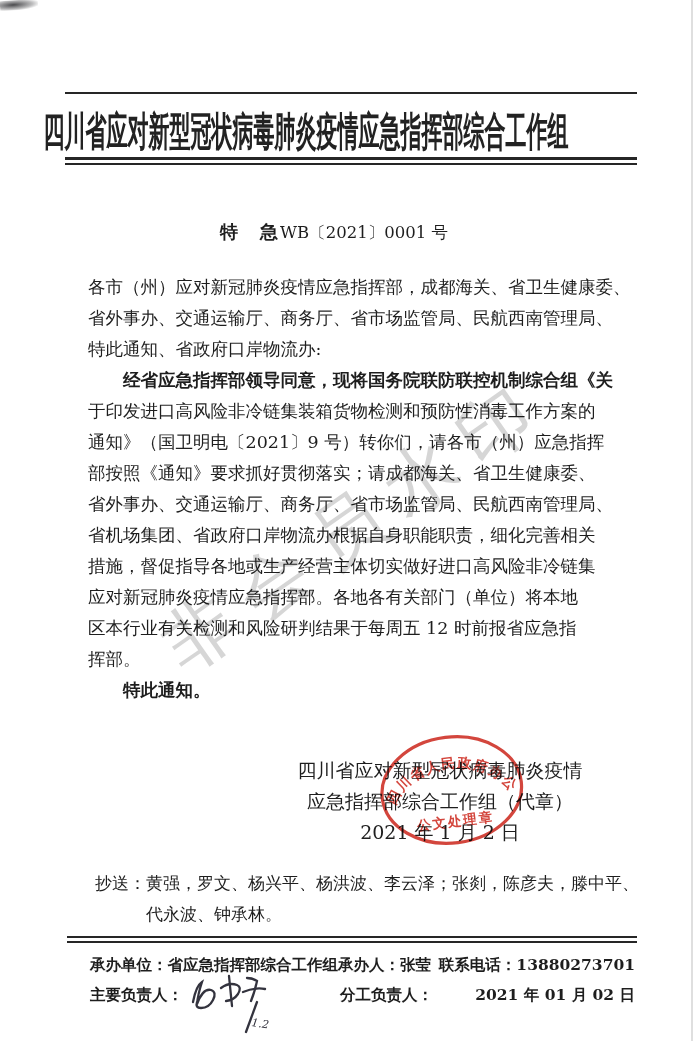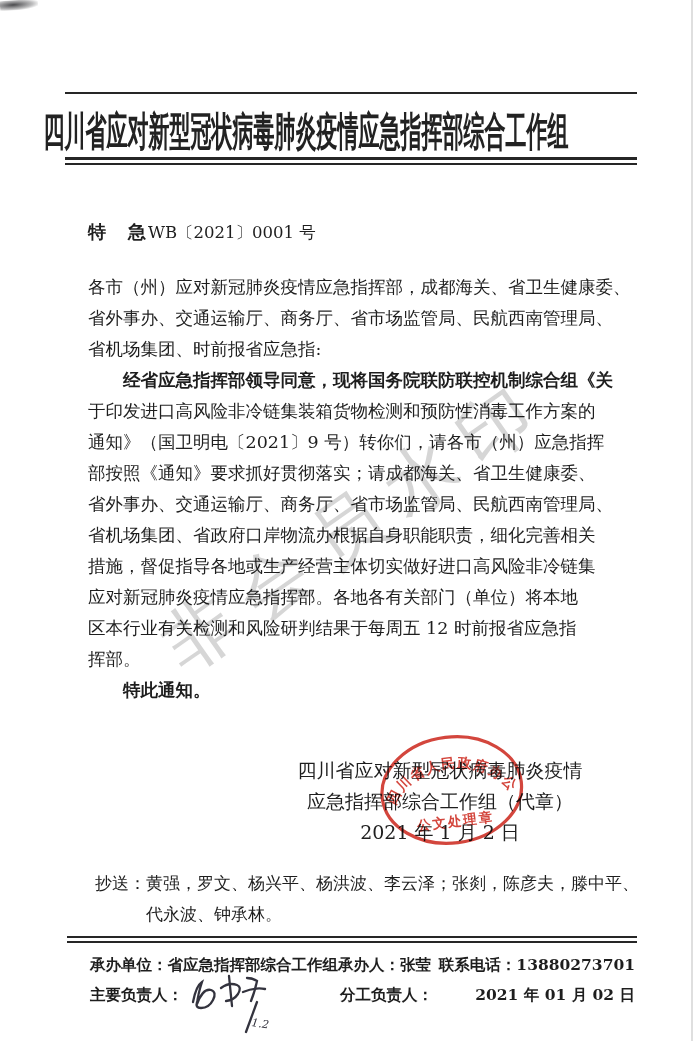--- a/index.html
+++ b/index.html
@@ -14,22 +14,22 @@
   .edge-line{position:absolute;left:691px;top:0;width:2px;height:1041px;background:rgba(150,150,150,.30);}
   
   .rule{position:absolute;left:65px;width:572px;background:#262626;}
   .rule-top{top:92px;height:2px;}
   .rule-thick{top:157px;height:3px;}
   .rule-thin{top:163px;height:1.5px;}
   .org-title-wrap{position:absolute;left:0;top:102px;width:612px;height:60px;
     display:flex;align-items:center;justify-content:center;}
   .org-title{font-family:"Liberation Sans","DejaVu Sans",sans-serif;font-weight:bold;
     font-size:21px;letter-spacing:0px;color:#222;transform:scaleY(1.9);white-space:nowrap;}
-  .meta-row{position:absolute;left:88px;top:220px;width:524px;display:flex;
-    justify-content:flex-start;align-items:baseline;}
+  .meta-row{position:absolute;left:72px;top:220px;width:524px;display:flex;
+    justify-content:center;align-items:baseline;}
   .urgency{font-weight:bold;font-size:18px;letter-spacing:2px;}
   .doc-number{font-size:16.5px;}
   
   .body-block{position:absolute;left:88px;top:272px;width:528px;font-size:17.5px;}
   .line{height:31px;line-height:31px;white-space:nowrap;}
   .indent{padding-left:35px;font-weight:bold;}
   
   .sig-block{position:absolute;left:250px;top:755px;width:380px;text-align:center;
     font-size:19px;z-index:2;}
   .sig-block .line{height:31px;line-height:31px;}
@@ -73,21 +73,21 @@
   <div class="rule rule-thin"></div>
 
   <div class="meta-row">
     <span class="urgency">特　急</span>
     <span class="doc-number">WB〔2021〕0001 号</span>
   </div>
 
   <div class="body-block">
     <div class="line">各市（州）应对新冠肺炎疫情应急指挥部，成都海关、省卫生健康委、</div>
     <div class="line">省外事办、交通运输厅、商务厅、省市场监管局、民航西南管理局、</div>
-    <div class="line">省机场集团、时前报省应急指:</div>
+    <div class="line">特此通知、省政府口岸物流办:</div>
     <div class="line indent">经省应急指挥部领导同意，现将国务院联防联控机制综合组《关</div>
     <div class="line">于印发进口高风险非冷链集装箱货物检测和预防性消毒工作方案的</div>
     <div class="line">通知》（国卫明电〔2021〕9 号）转你们，请各市（州）应急指挥</div>
     <div class="line">部按照《通知》要求抓好贯彻落实；请成都海关、省卫生健康委、</div>
     <div class="line">省外事办、交通运输厅、商务厅、省市场监管局、民航西南管理局、</div>
     <div class="line">省机场集团、省政府口岸物流办根据自身职能职责，细化完善相关</div>
     <div class="line">措施，督促指导各地或生产经营主体切实做好进口高风险非冷链集</div>
     <div class="line">应对新冠肺炎疫情应急指挥部。各地各有关部门（单位）将本地</div>
     <div class="line">区本行业有关检测和风险研判结果于每周五 12 时前报省应急指</div>
     <div class="line">挥部。</div>

